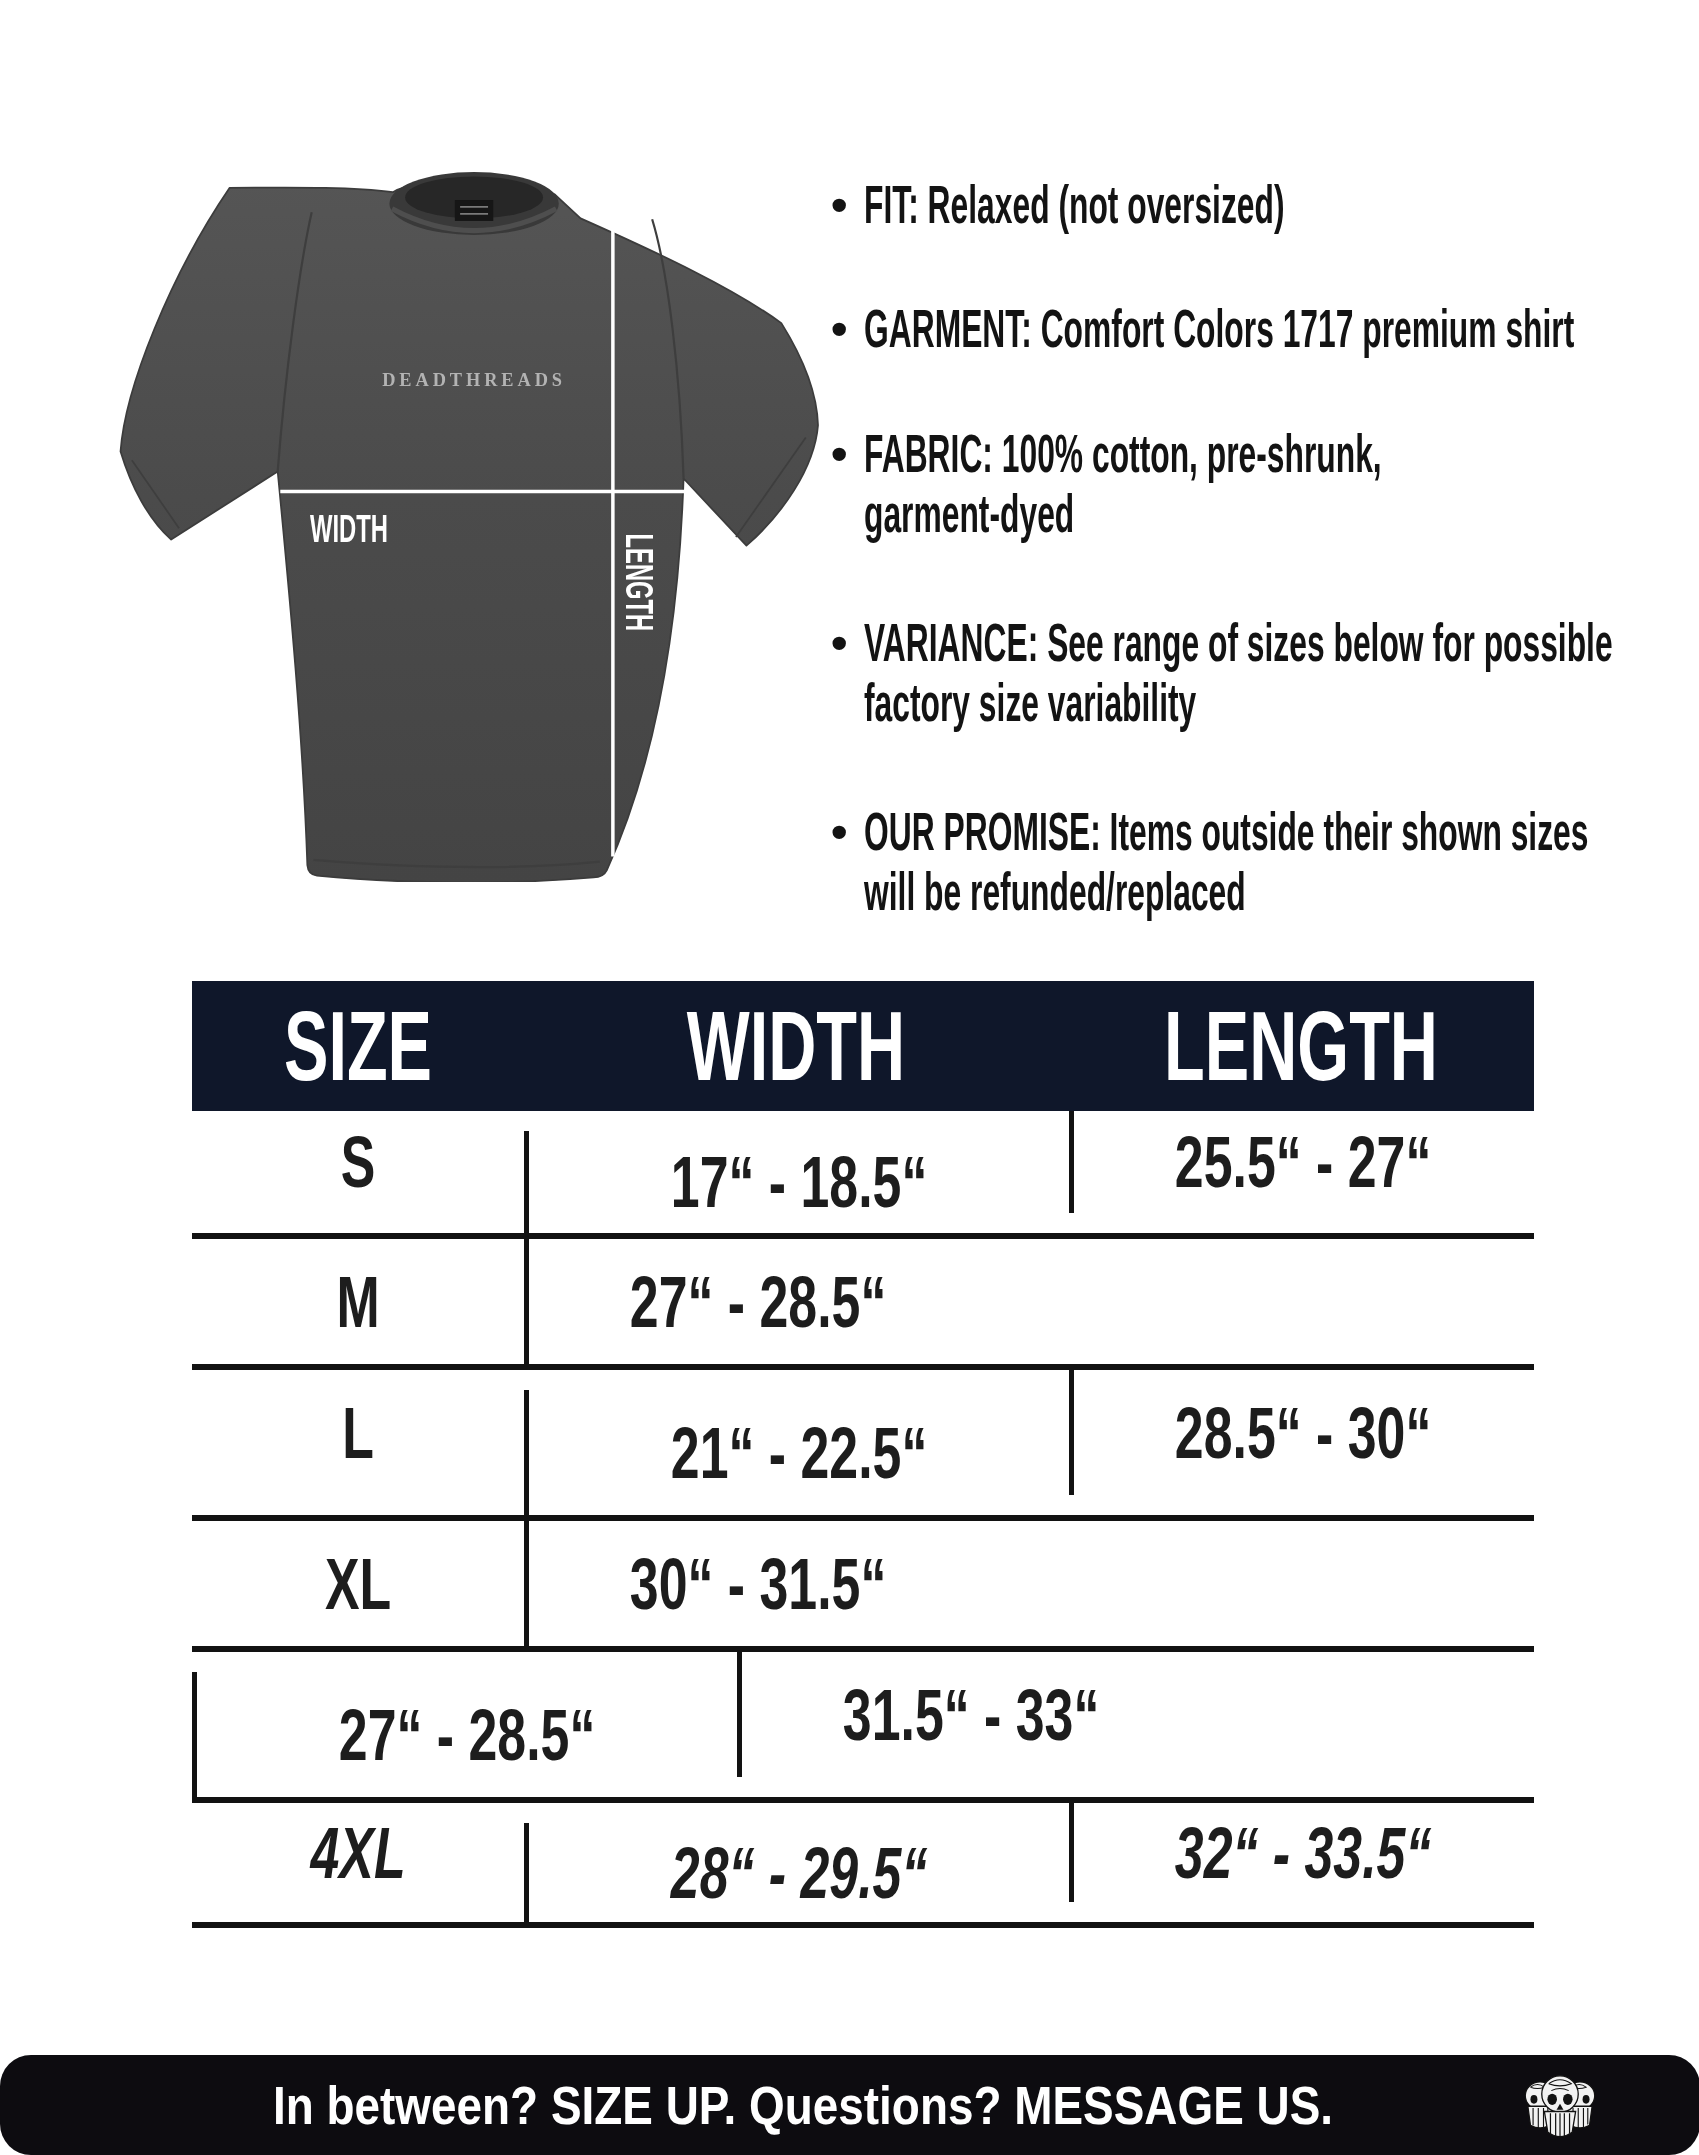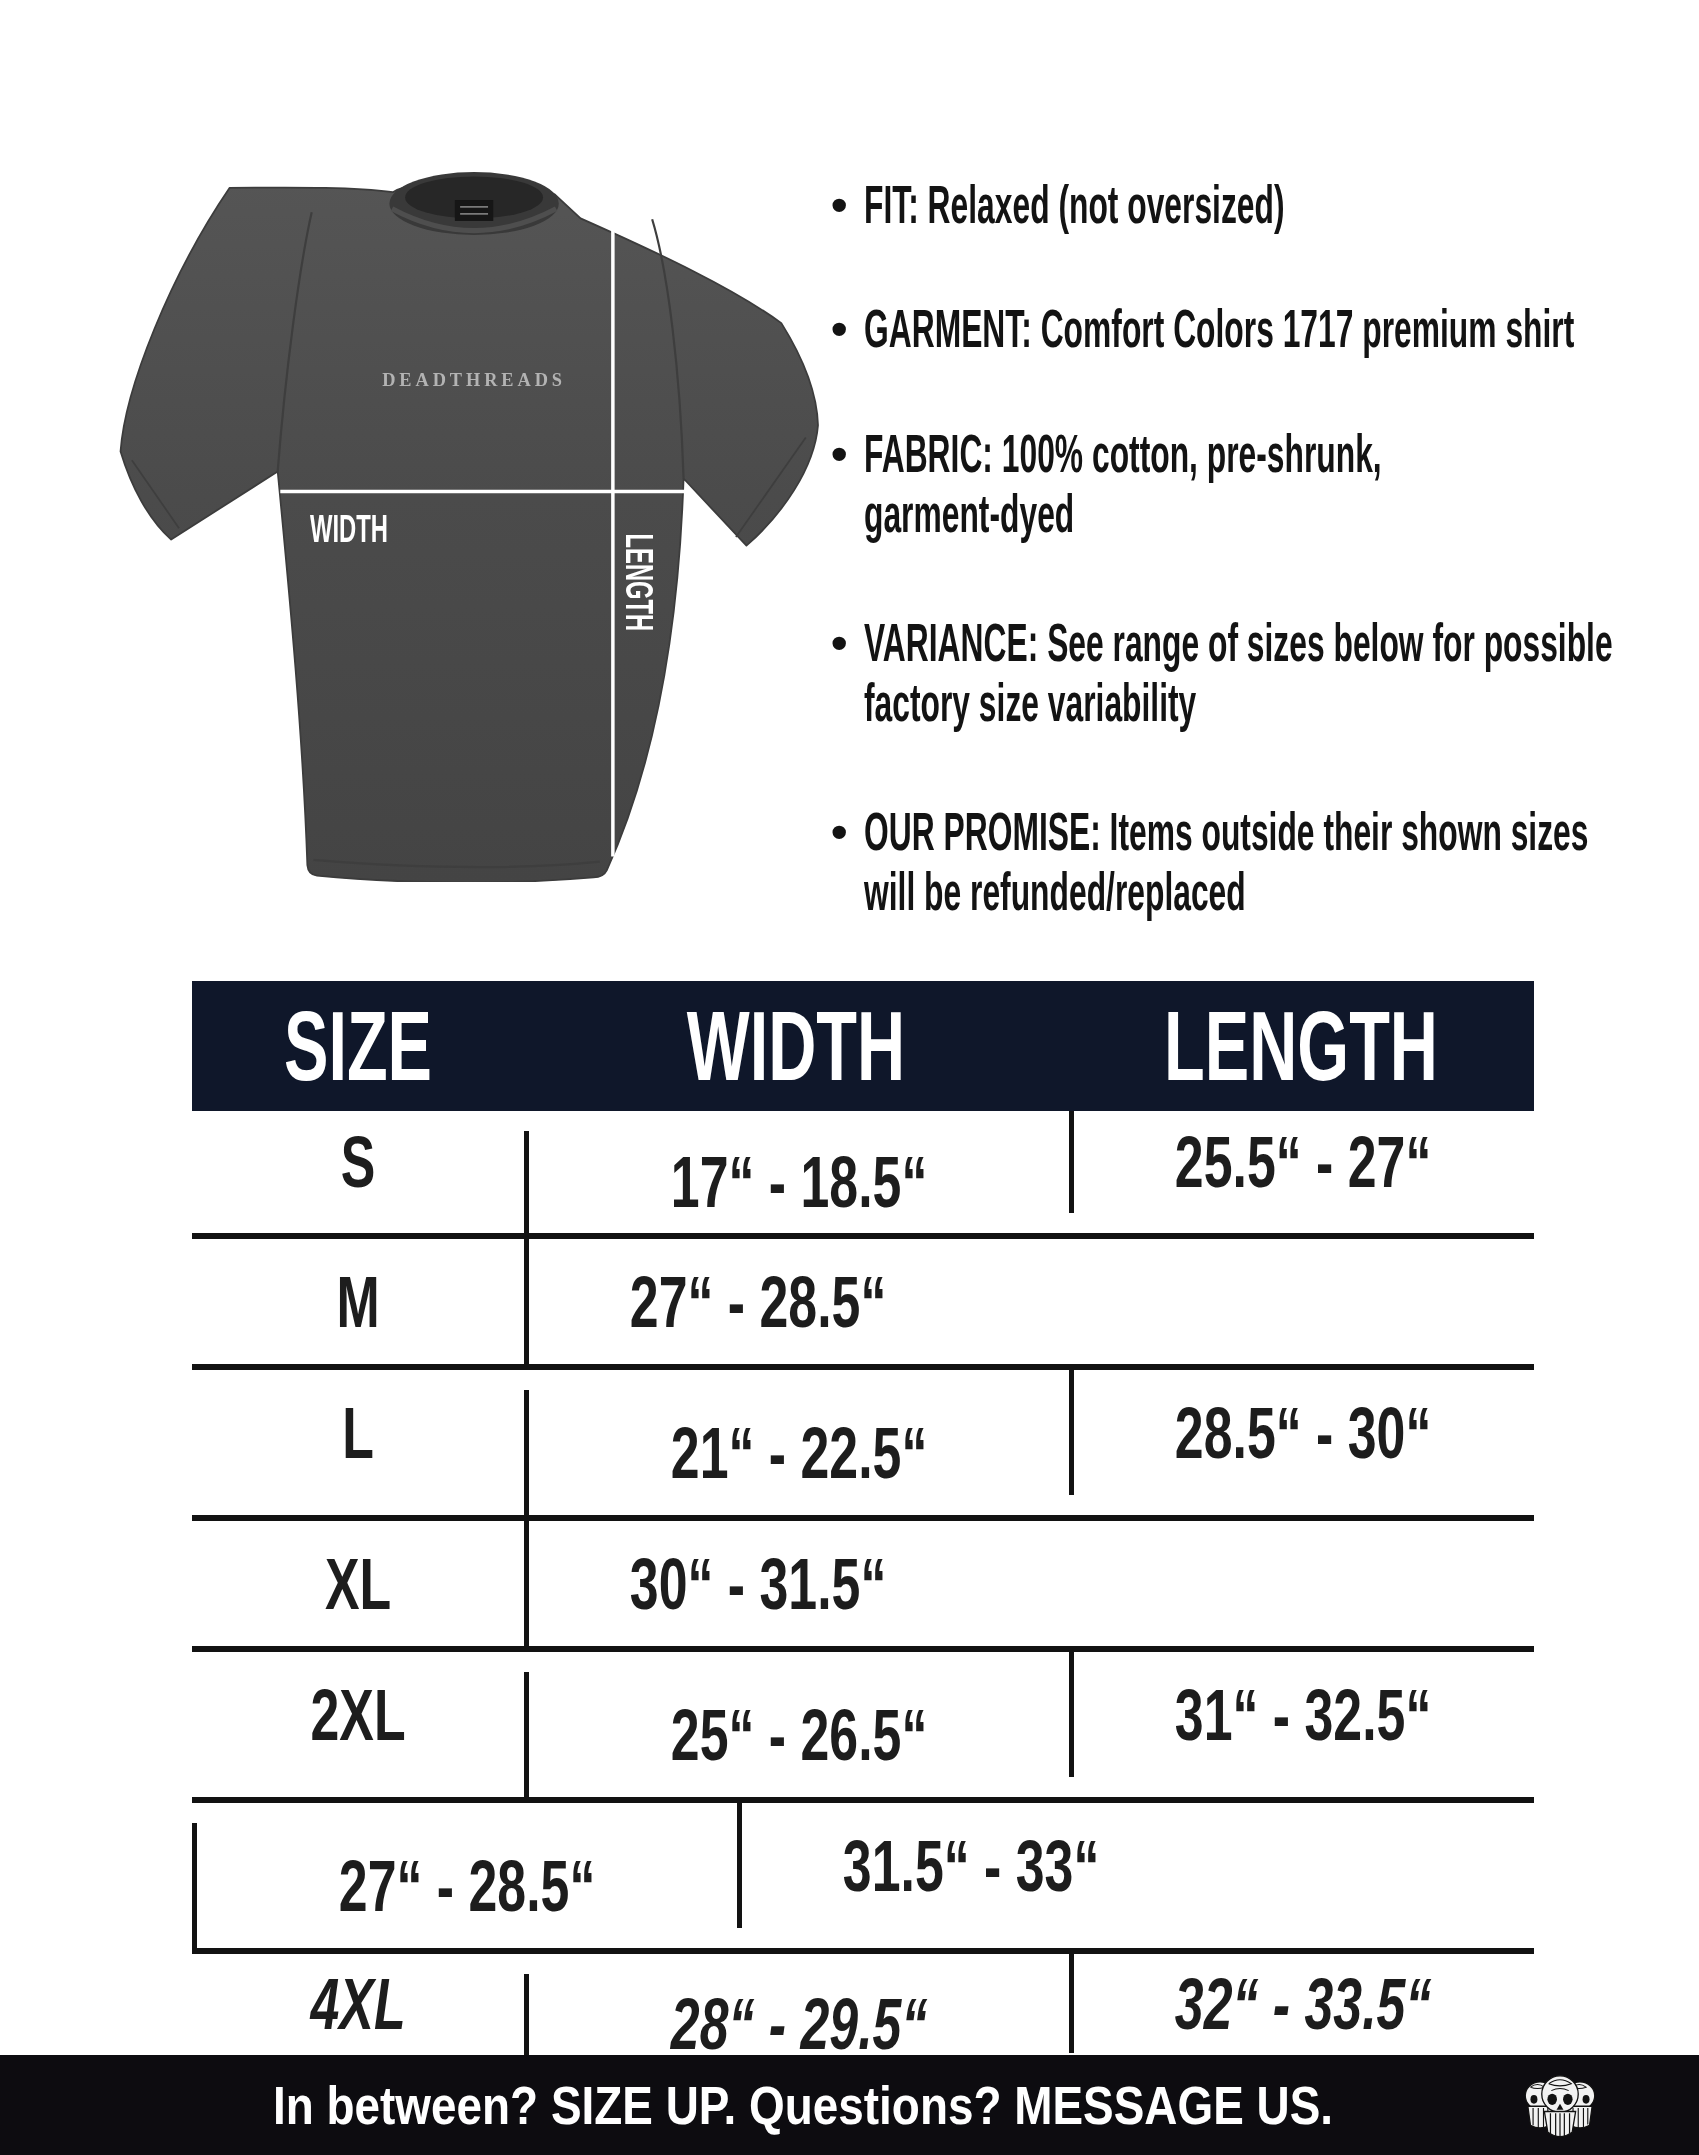--- a/index.html
+++ b/index.html
@@ -31,21 +31,21 @@
   .trow .cell{
     display:flex; align-items:center; justify-content:center;
     font-weight:700; font-size:72px; color:#1d1d1d; white-space:nowrap;
   }
   .cell > span{display:inline-block; transform:scaleX(.72);}
   .c1{width:332px;}
   .c2{width:540px; border-left:5.2px solid #121212;margin-top:20px;}
   .c3{width:459px; border-left:5.2px solid #121212;}
   .rh-s  {height:102px;} .rh-m  {height:125px;} .rh-4xl{height:99px;font-style:italic;}
   
-  .footer{position:absolute; left:0; top:2055px; width:1700px; height:100px; background:#0d0c10;}
+  .footer{position:absolute; left:0; top:2055px; width:1700px; height:100px; background:#0d0c10;border-radius:31px;}
   .footer-msg{
     position:absolute; left:803px; top:50%;
     transform:translate(-50%,-50%) scaleX(.85);
     color:#ffffff; font-weight:700; font-size:54px; white-space:nowrap;
   }
   .skulls-svg{position:absolute; left:1517px; top:2075px; width:86px; height:66px;}
 </style>
 </head>
 <body>
 
@@ -161,31 +161,20 @@
     </div>
     <div class="trow">
       <div class="cell c1 rh-m">
           <span>XL</span>
         </div>
       <div class="cell c3 rh-m">
           <span>30“ - 31.5“</span>
         </div>
     </div>
     <div class="trow">
-      <div class="cell c1 rh-m">
-          <span>2XL</span>
-        </div>
-      <div class="cell c2 rh-m">
-          <span>25“ - 26.5“</span>
-        </div>
-      <div class="cell c3 rh-m">
-          <span>31“ - 32.5“</span>
-        </div>
-    </div>
-    <div class="trow">
       <div class="cell c2 rh-m">
           <span>27“ - 28.5“</span>
         </div>
       <div class="cell c3 rh-m">
           <span>31.5“ - 33“</span>
         </div>
     </div>
     <div class="trow">
       <div class="cell c1 rh-4xl">
           <span>4XL</span>

